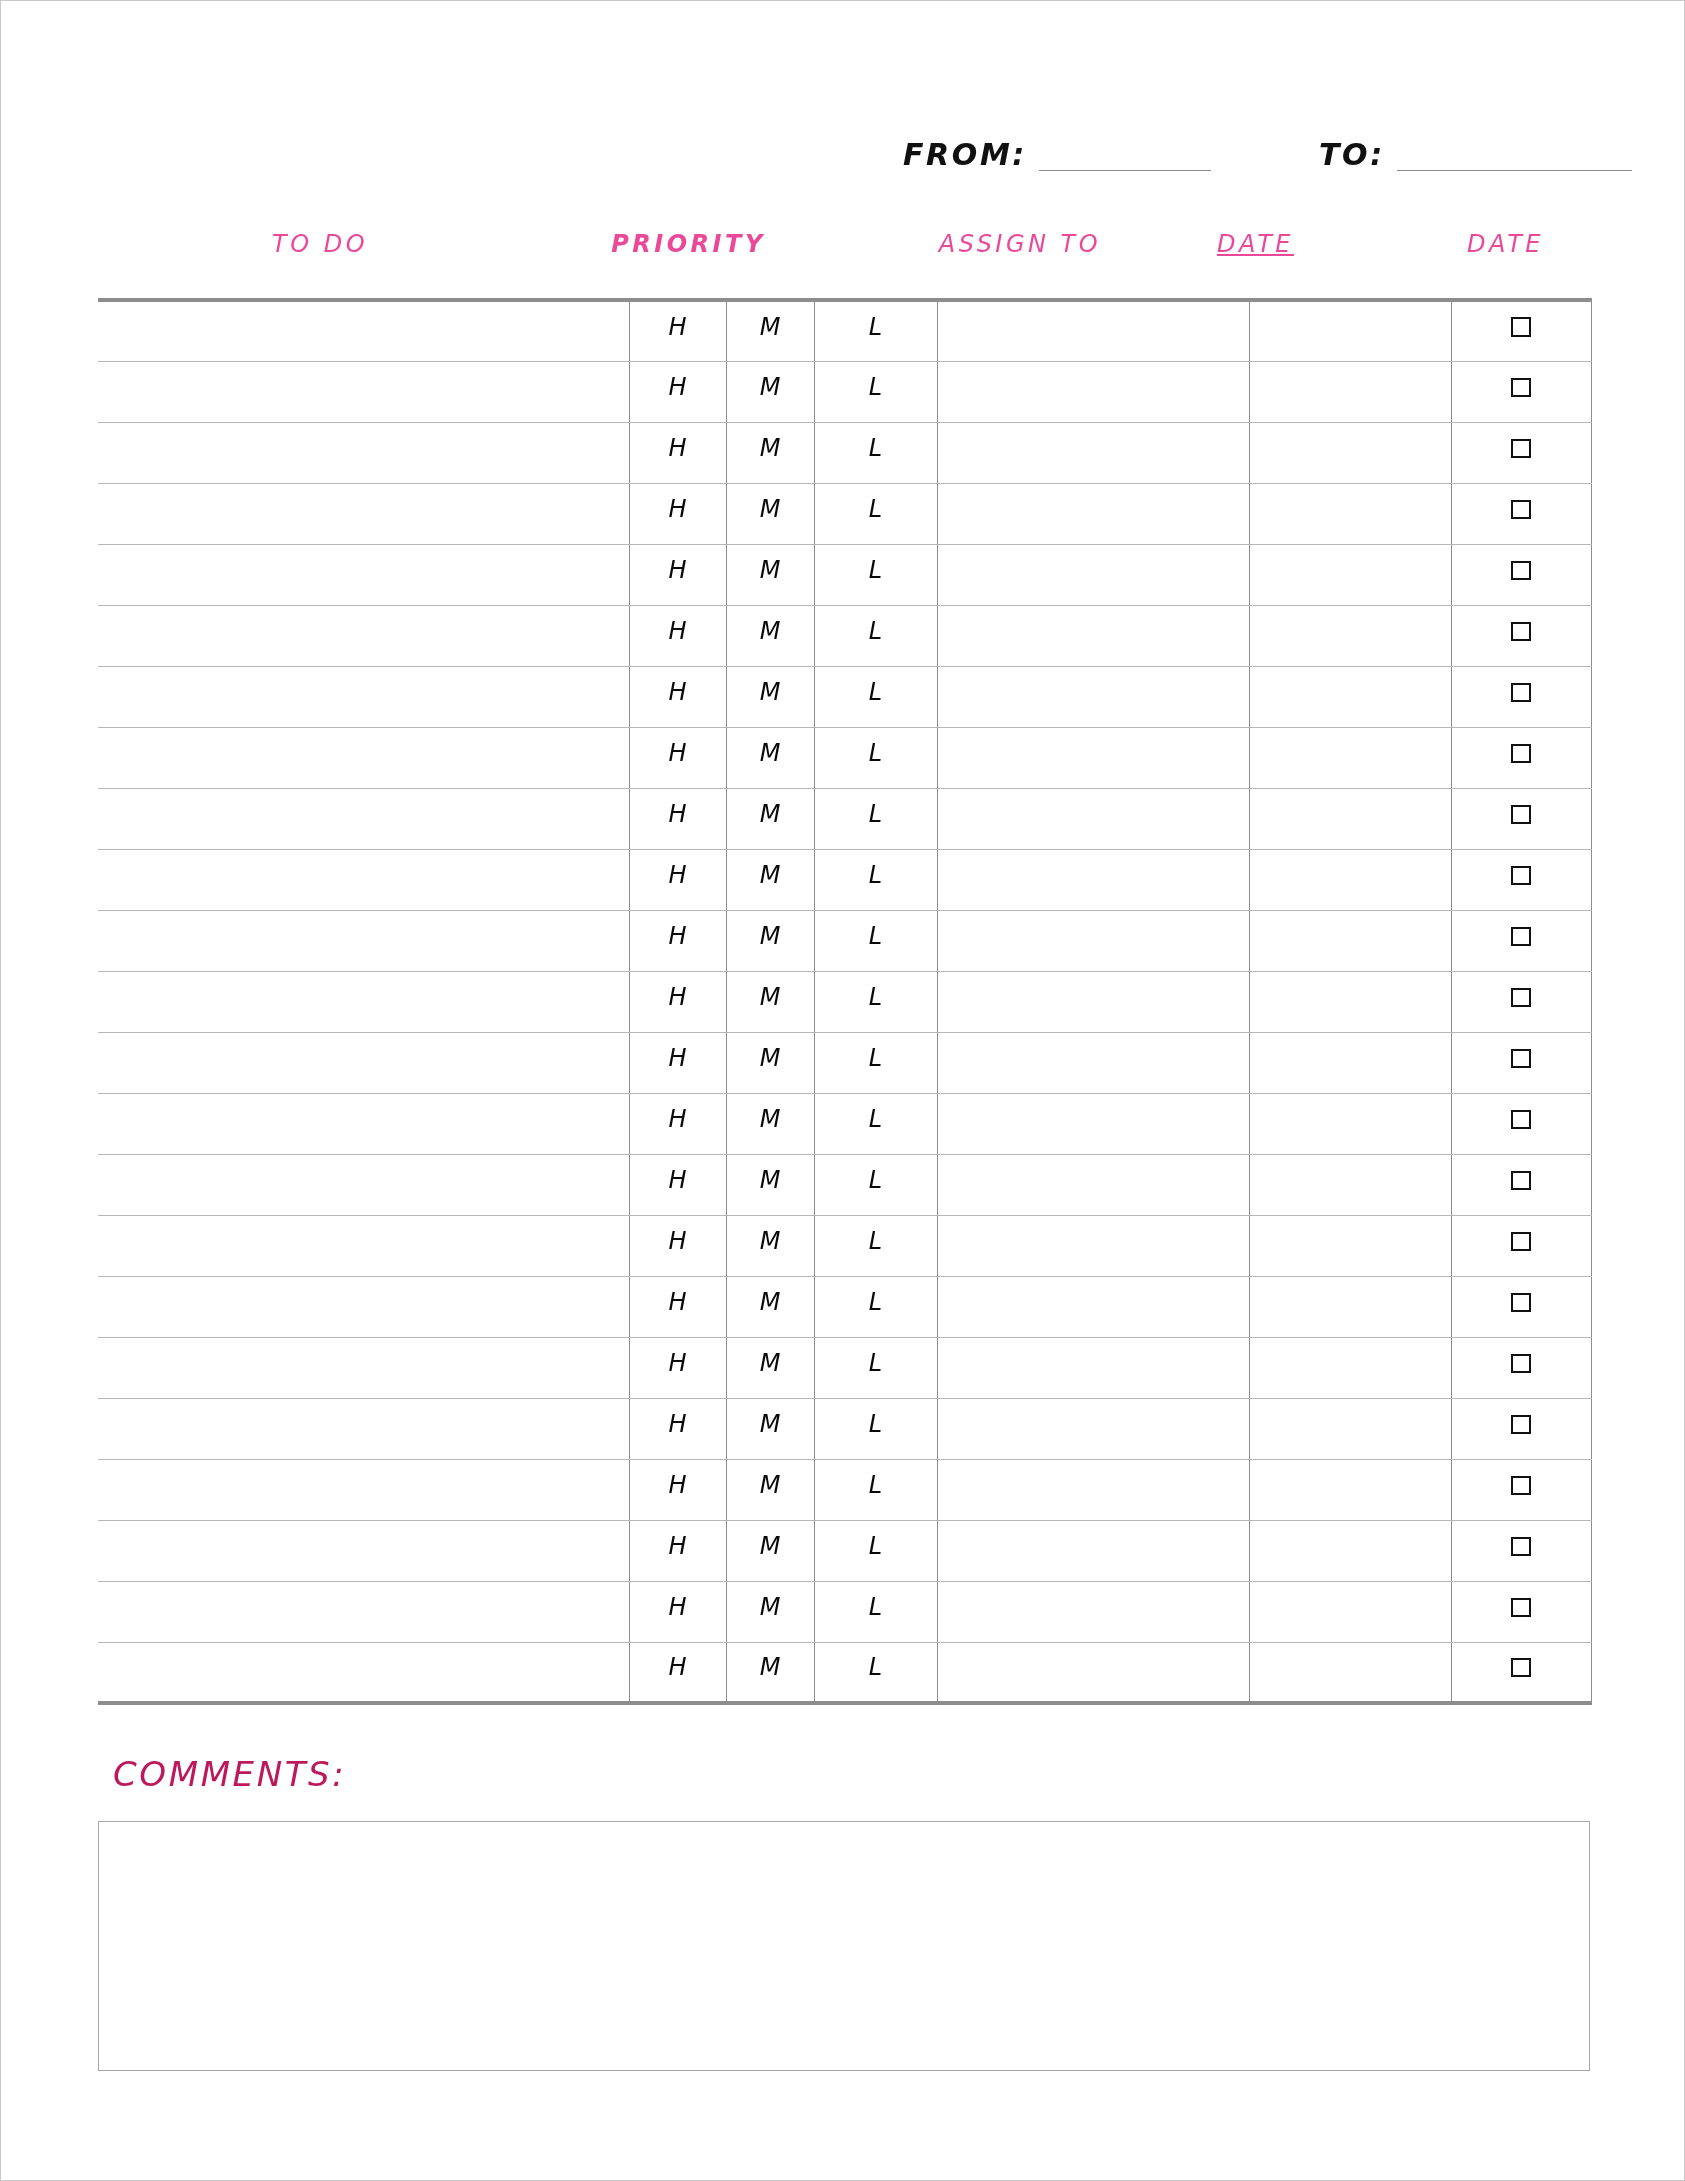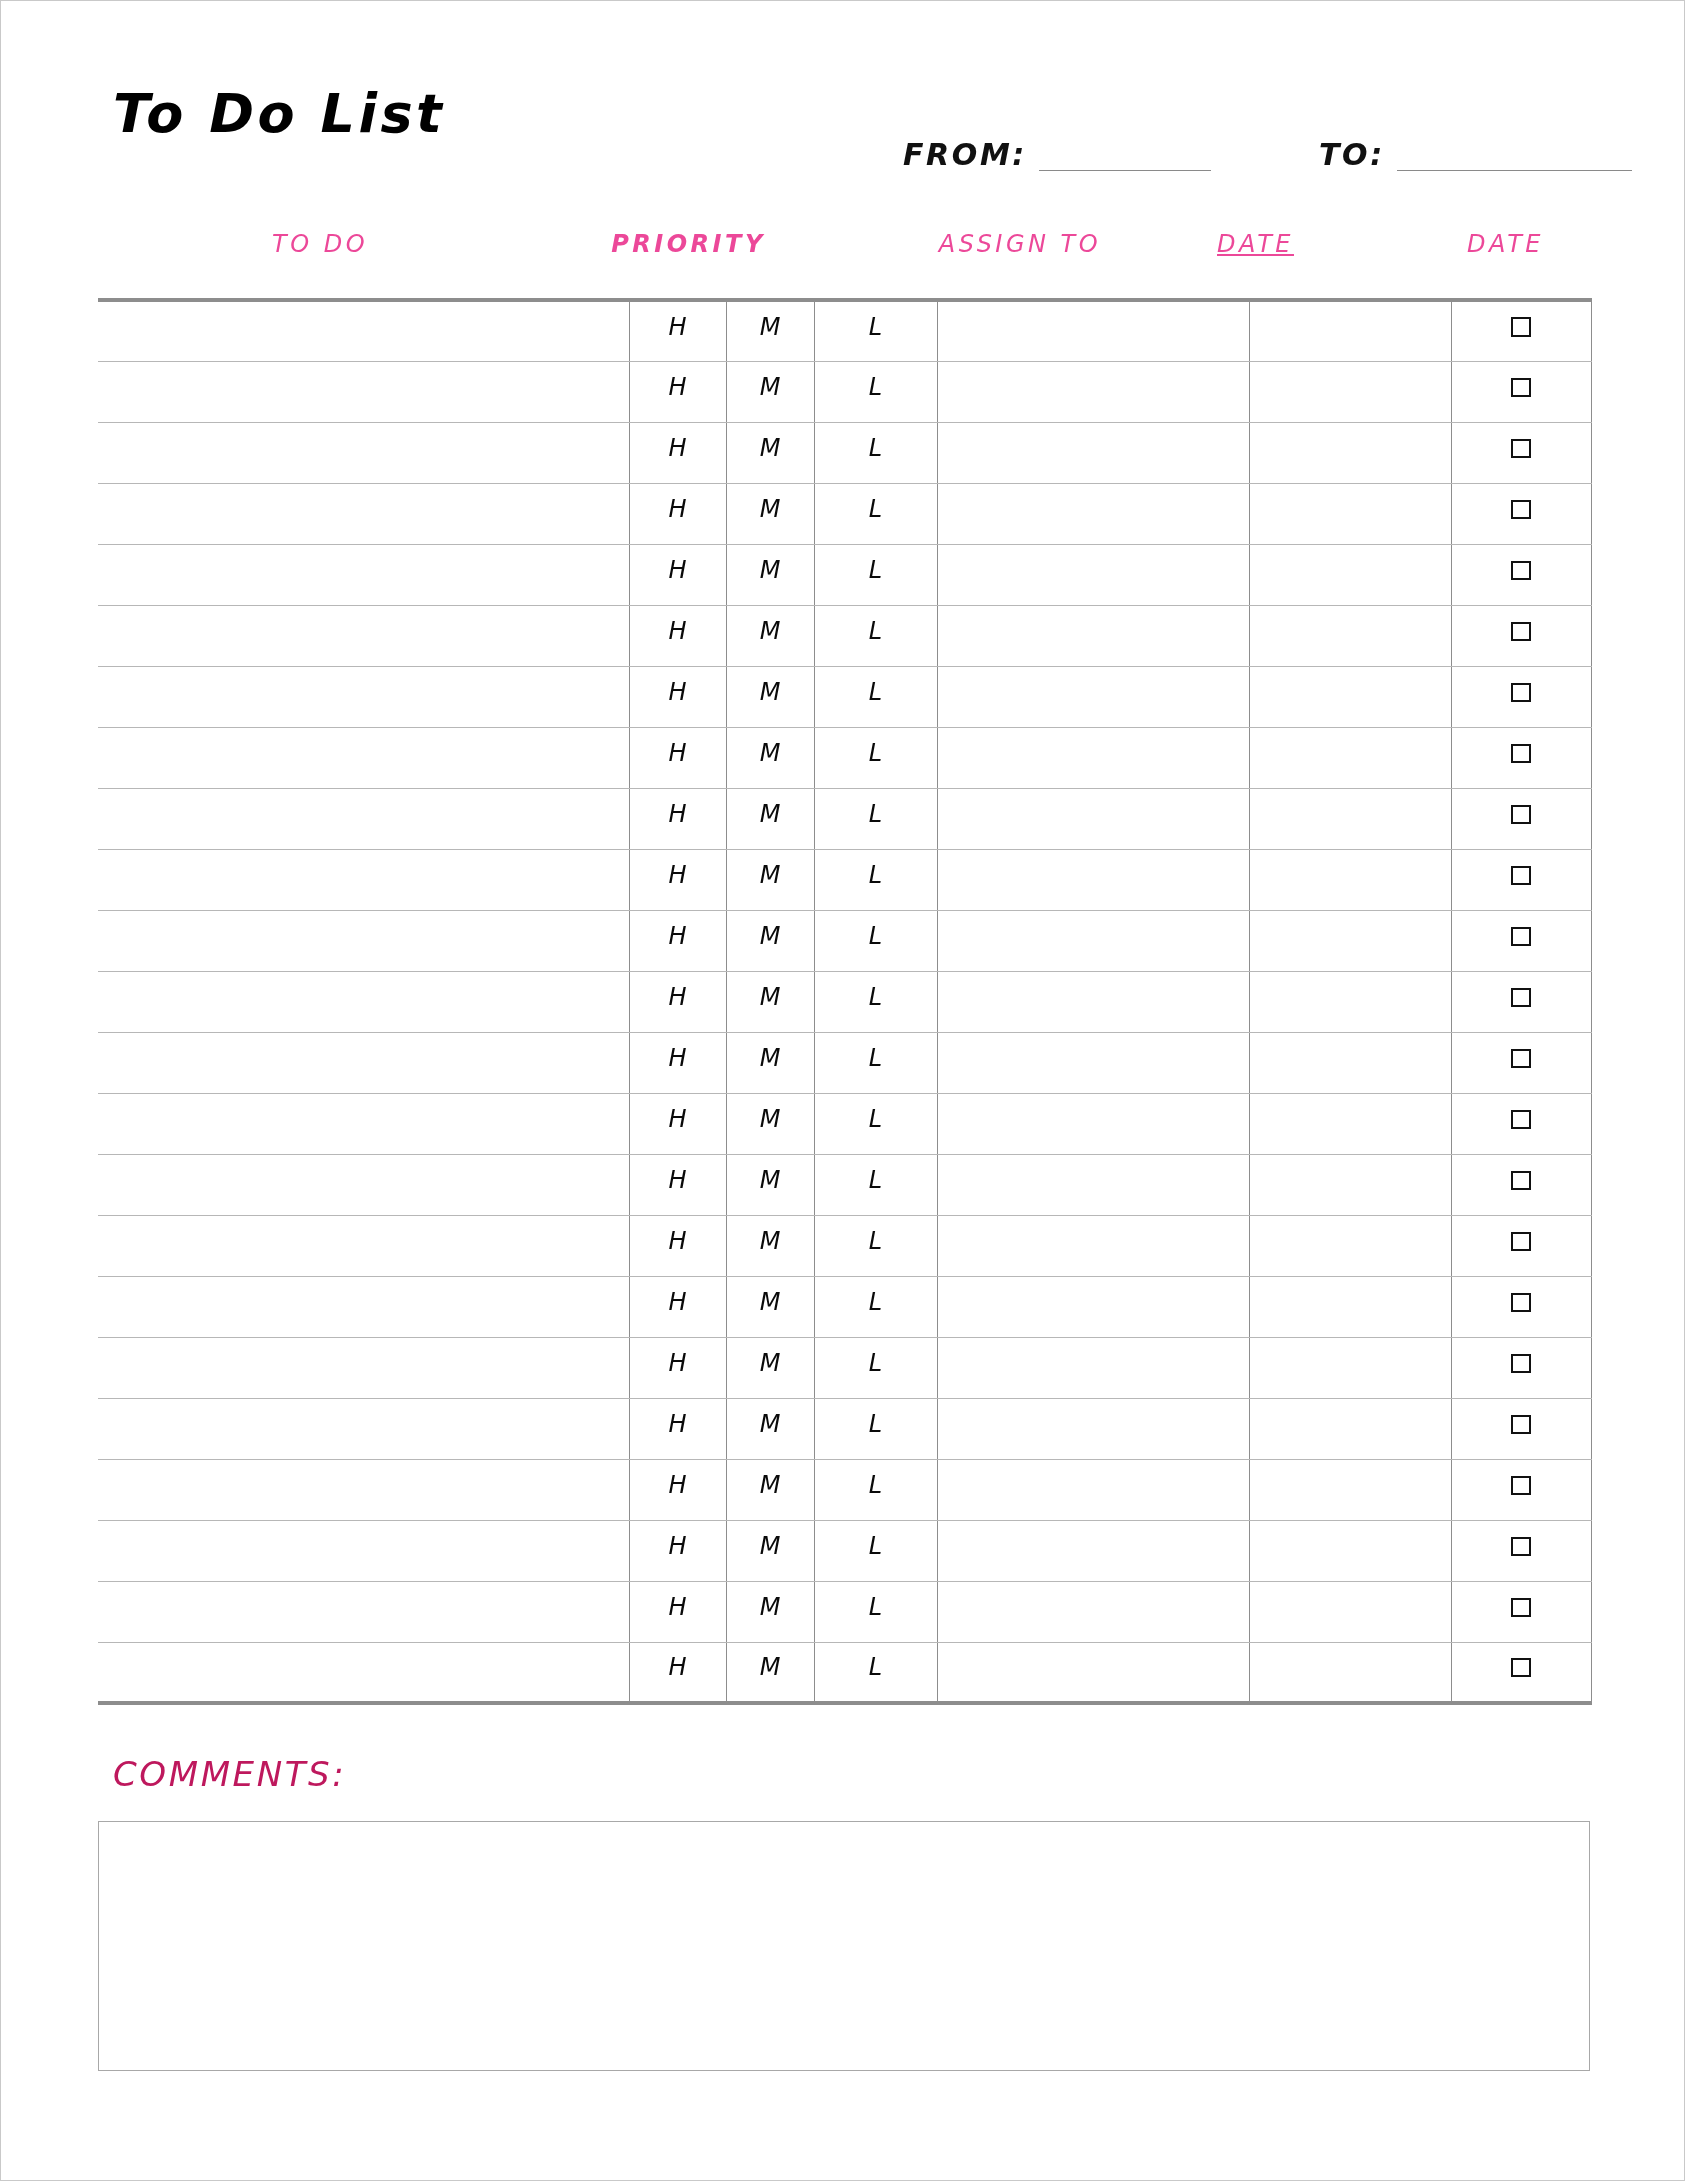--- a/index.html
+++ b/index.html
@@ -203,21 +203,20 @@
     line-height: 1;
   }
 </style>
 </head>
 <body>
 
 <div class="page">
 
   <div class="header">
 
-    <div class="doc-title">To Do List</div>
 
     <div class="fromto fromto-from">
       <span class="ft-label">FROM:</span>
       <span class="ft-line ft-line-from"></span>
     </div>
 
     <div class="fromto fromto-to">
       <span class="ft-label">TO:</span>
       <span class="ft-line ft-line-to"></span>
     </div>

